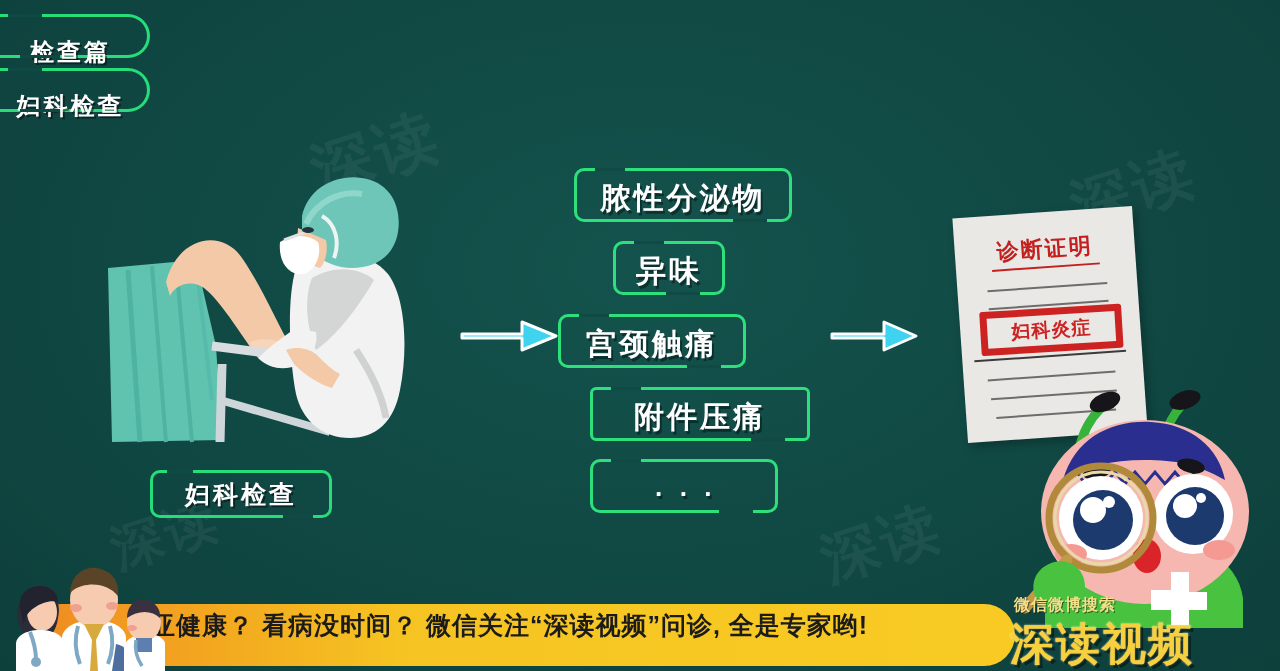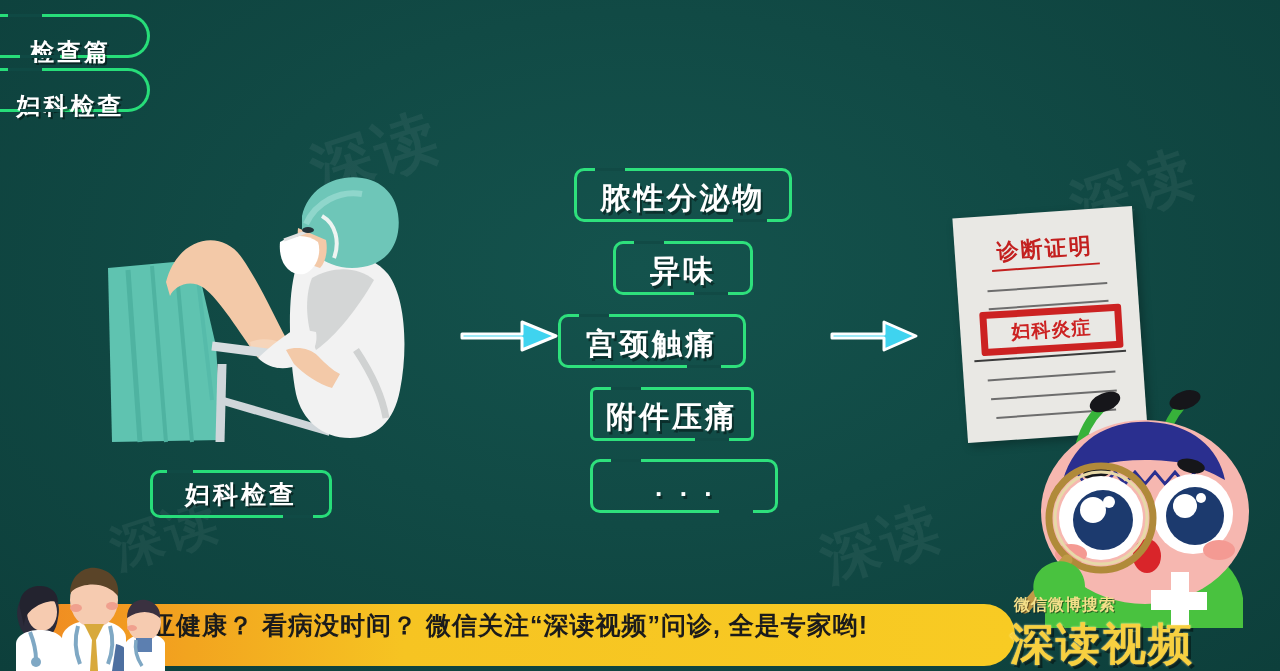--- a/index.html
+++ b/index.html
@@ -81,23 +81,23 @@
     display:flex;align-items:flex-end;justify-content:center;
     color:#ffffff;font-weight:700;letter-spacing:3px;
     text-shadow:2px 3px 0 rgba(0,0,0,.40);
   }
   .sym .t{font-size:30px;}
   
   .sym::before{content:"";position:absolute;left:18px;top:-3px;width:30px;height:3px;background:#114a45;}
   .sym::after{content:"";position:absolute;right:22px;bottom:-3px;width:34px;height:3px;background:#114a45;}
 
   #sym0{left:574px;top:168px;width:218px;height:54px;}
-  #sym1{left:613px;top:241px;width:140px;height:54px;}
+  #sym1{left:613px;top:241px;width:112px;height:54px;}
   #sym2{left:558px;top:314px;width:188px;height:54px;}
-  #sym3{left:590px;top:387px;width:164px;height:54px;border-radius:6px;}
+  #sym3{left:590px;top:387px;width:220px;height:54px;border-radius:6px;}
   #sym4{left:590px;top:459px;width:188px;height:54px;}
   #sym4 .t{font-size:26px;letter-spacing:16px;padding-left:16px;}
 
   
   .arrow{position:absolute;}
   #arrow1{left:460px;top:316px;}
   #arrow2{left:830px;top:316px;}
 
   
   .cert{

